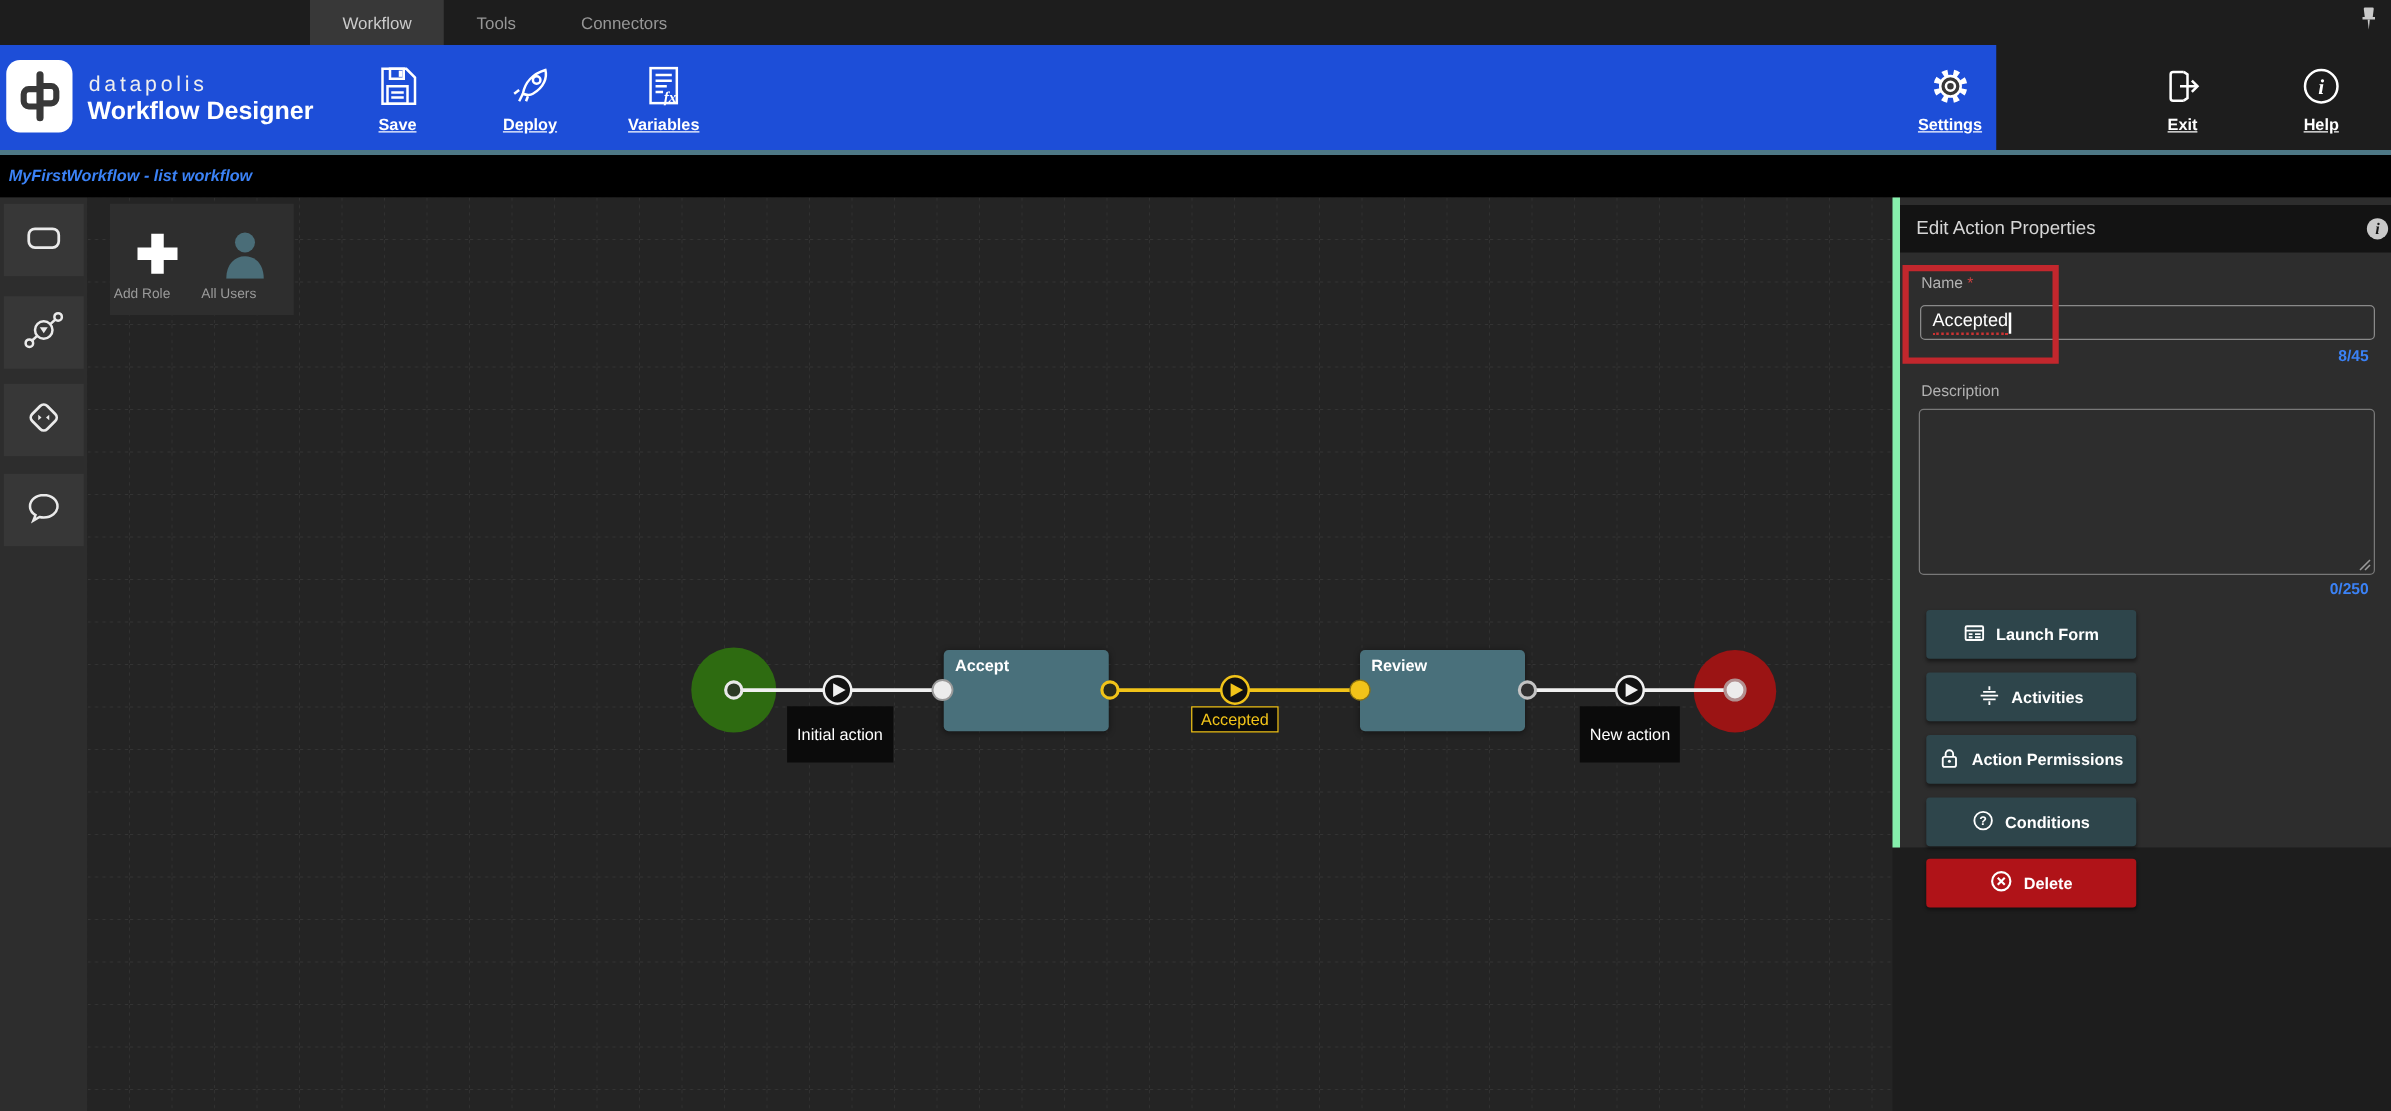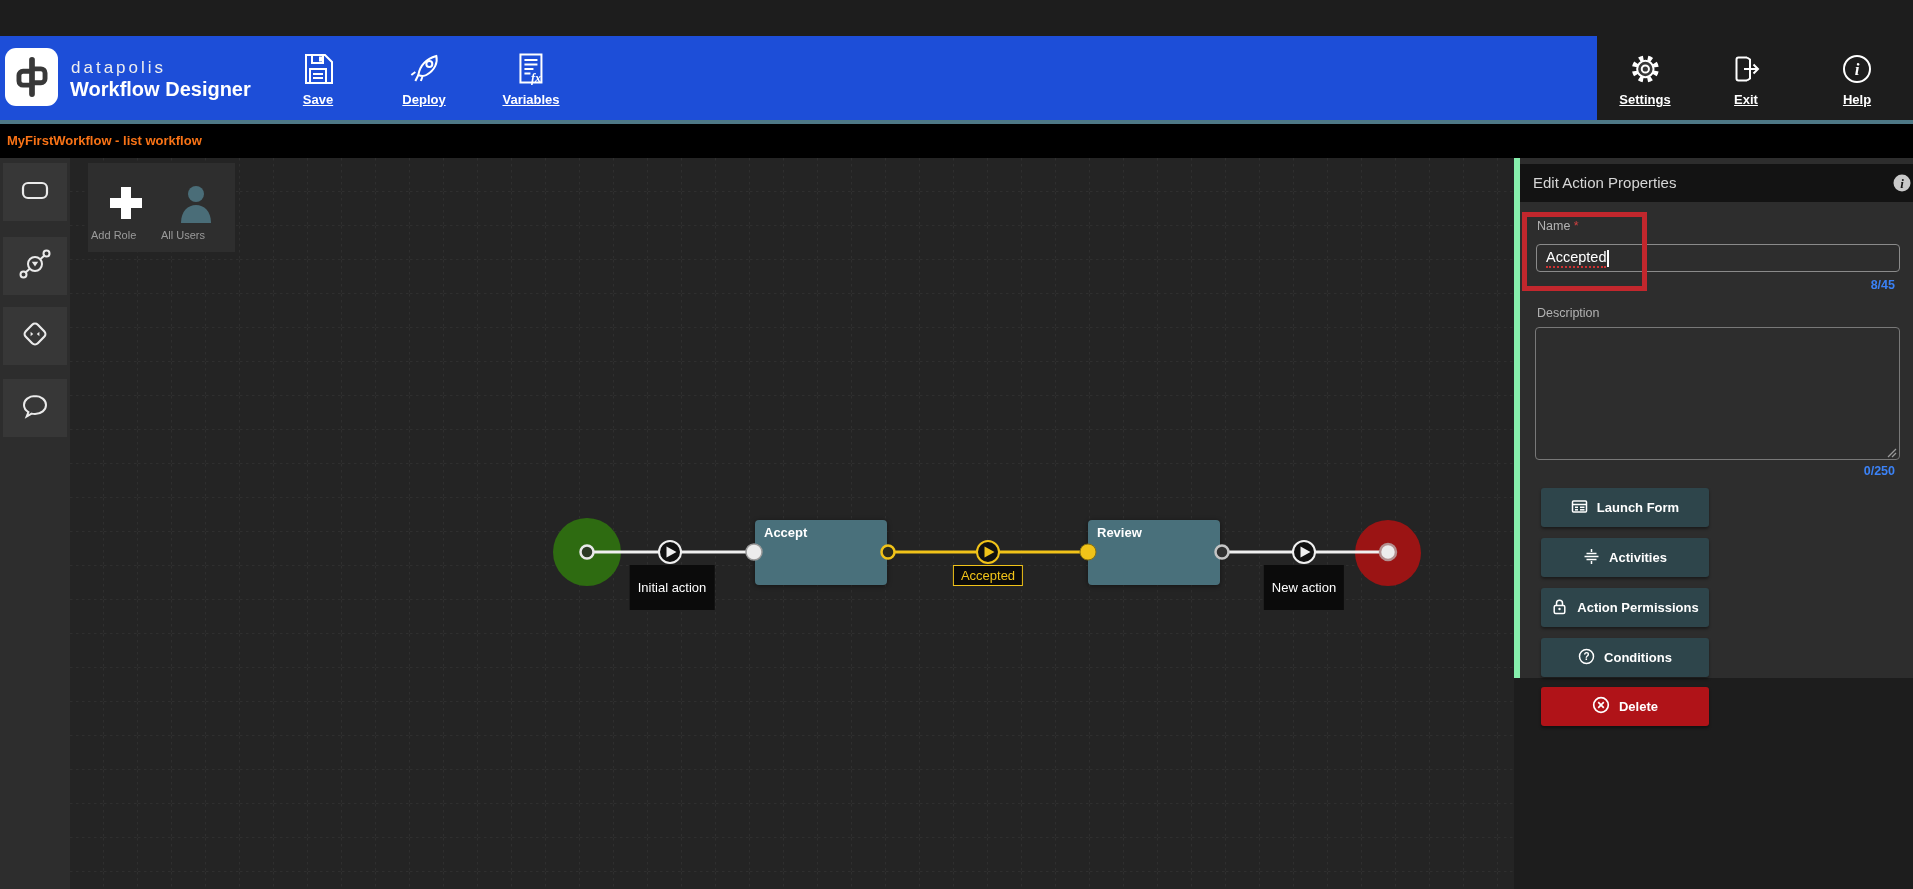--- a/index.html
+++ b/index.html
@@ -22,21 +22,21 @@
                    color:#efefef; }
   .brand-product { position:absolute; left:70px; top:42px; font-size:20px; font-weight:bold; color:#fff; }
   .hbtn { position:absolute; top:12px; transform:translateX(-50%); text-align:center;
           color:#fff; cursor:pointer;text-decoration:underline; }
   .hbtn .ic { height:42px; display:flex; align-items:center; justify-content:center; }
   .hbtn .lbl { font-size:13px; font-weight:bold; margin-top:2px; }
 
   .divider { position:absolute; left:0; top:120px; width:1913px; height:4px; background:#4e7886; }
 
   .breadcrumb { position:absolute; left:0; top:124px; width:1913px; height:34px; background:#000;
-                color:#f97316; font-size:13px; font-weight:bold; line-height:34px; padding-left:7px; }
+                color:#3b82f6; font-size:13px; font-weight:bold; line-height:34px; padding-left:7px;font-style:italic; }
 
   
   .main { position:absolute; left:0; top:158px; width:1913px; height:731px; display:flex; }
 
   .sidebar { position:relative; width:70px; height:731px; background:#2d2d2d; flex:none; }
   .sbtn { position:absolute; left:3px; width:64px; height:58px; background:#373737;
           display:flex; align-items:center; justify-content:center; cursor:pointer; }
 
   .canvas { position:relative; width:1444px; height:731px; background:#242424; flex:none; overflow:hidden; }
   .gridsvg { position:absolute; left:0; top:0; }
@@ -87,20 +87,33 @@
           border-radius:3px; color:#fff; font-family:"Liberation Sans", sans-serif;
           font-size:13px; font-weight:bold; display:flex; align-items:center; justify-content:center;
           gap:9px; cursor:pointer; box-shadow:0 2px 3px rgba(0,0,0,.4); }
   .pbtn.danger { background:#b01318; }
 </style>
 </head>
 <body>
 
 <div id="app">
 
+  <div class="tabbar">
+    <div class="tabs">
+      <div class="tab active">Workflow</div>
+      <div class="tab">Tools</div>
+      <div class="tab">Connectors</div>
+    </div>
+    <div class="pin">
+      <svg width="16" height="24" viewBox="0 0 16 24">
+        <path d="M5 1 h6 a1 1 0 0 1 1 1 l-0.8 6.5 H13 v2 H3 v-2 h1.8 L4 2 a1 1 0 0 1 1-1 z" fill="#c9c9c9"></path>
+        <path d="M7.1 10.5 h1.8 l-0.9 8 z" fill="#c9c9c9"></path>
+      </svg>
+    </div>
+  </div>
 
   <div class="header">
     <div class="logo">
       <svg width="44" height="46" viewBox="0 0 54 54">
         <path d="M27 6 v42" stroke="#383838" stroke-width="7" stroke-linecap="round" fill="none"></path>
         <path d="M27 20 h-11 a5 5 0 0 0 -5 5 v7 a5 5 0 0 0 5 5 h11" stroke="#383838" stroke-width="6" fill="none" stroke-linejoin="round"></path>
         <path d="M27 17 h11 a5 5 0 0 1 5 5 v7 a5 5 0 0 1 -5 5 h-11" stroke="#383838" stroke-width="6" fill="none" stroke-linejoin="round"></path>
       </svg>
     </div>
     <div class="brand-company">datapolis</div>
@@ -140,21 +153,21 @@
           <line x1="11" y1="9" x2="24" y2="9"></line>
           <line x1="11" y1="13.5" x2="24" y2="13.5"></line>
           <line x1="11" y1="18" x2="20" y2="18"></line>
           <line x1="11" y1="22.5" x2="17" y2="22.5"></line>
           <text x="17.5" y="30.5" font-size="12" font-style="italic" font-weight="bold" font-family="Liberation Serif, serif" fill="#fff" stroke="none">fx</text>
         </svg>
       </div>
       <div class="lbl">Variables</div>
     </div>
 
-    <div class="hbtn" style="left:1645px">
+    <div class="hbtn" style="left:1560px">
       <div class="ic">
         <svg width="36" height="36" viewBox="0 0 36 36" fill="none">
           <circle cx="18" cy="18" r="11" stroke="#fff" stroke-width="5" stroke-dasharray="4.2 4.44" transform="rotate(11 18 18)"></circle>
           <circle cx="18" cy="18" r="8.2" stroke="#fff" stroke-width="2" fill="#383838"></circle>
           <circle cx="18" cy="18" r="3.6" stroke="#fff" stroke-width="2"></circle>
         </svg>
       </div>
       <div class="lbl">Settings</div>
     </div>
 

